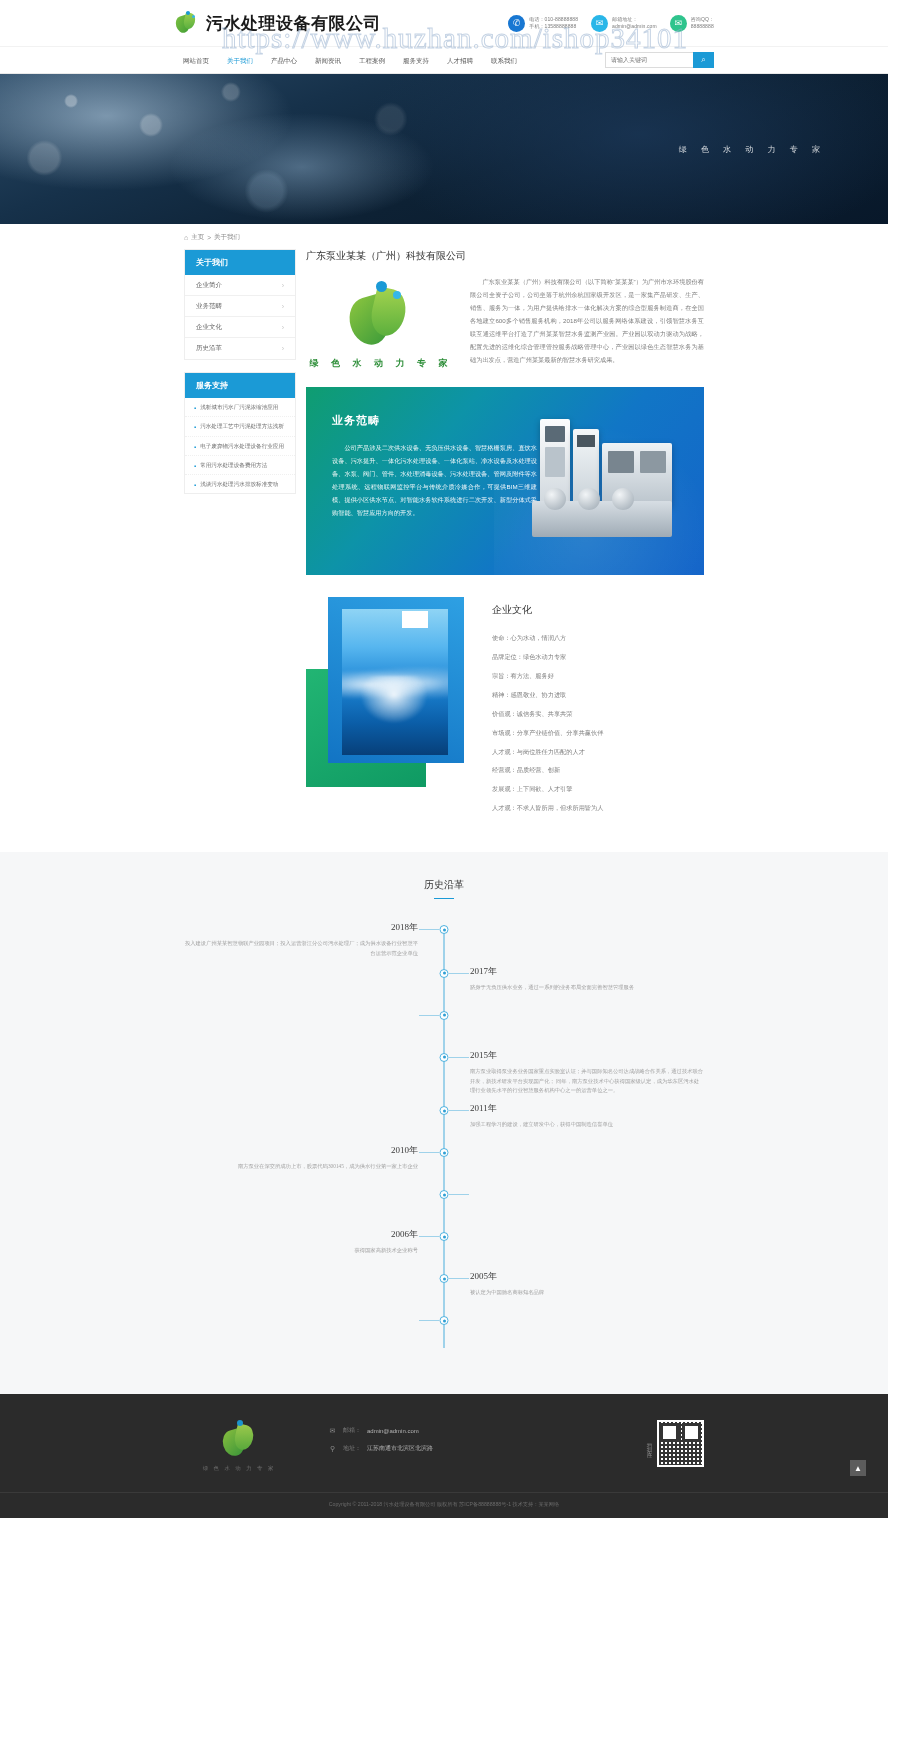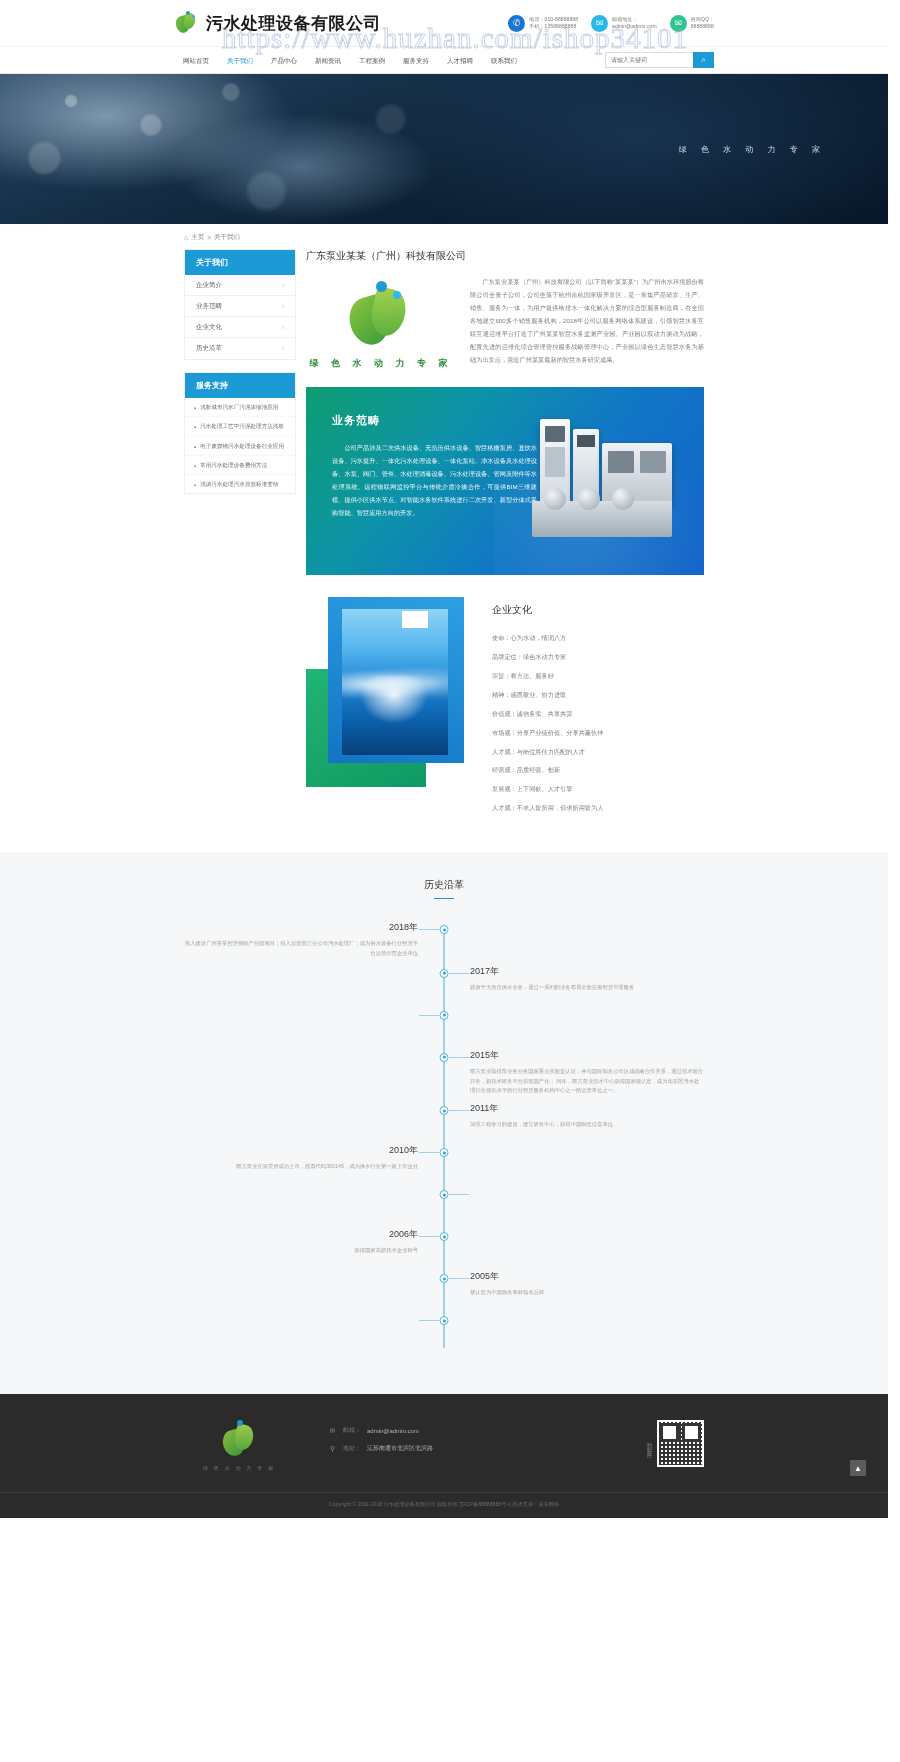--- a/index.html
+++ b/index.html
@@ -192,21 +192,21 @@
 
   
   .timeline-wrap { margin-top:30px; background:#f6f7f8; padding:26px 0 40px; }
   .tl { width:520px; margin:0 auto; position:relative; }
   .tl h3 { text-align:center; font-size:10px; color:#333; font-weight:normal;
       padding-bottom:7px; margin-bottom:22px; position:relative; }
   .tl h3:after { content:""; position:absolute; left:50%; bottom:0; transform:translateX(-50%);
       width:20px; height:1px; background:#1b9ad6; }
   .tl-axis { position:absolute; left:50%; top:48px; bottom:0; width:2px;
       background:#9fd2ea; transform:translateX(-1px); }
-  .tl-item { position:relative; display:flex; margin-bottom:6px; min-height:36px; }
+  .tl-item { position:relative; display:flex; margin-bottom:6px; min-height:36px;font-family:Liberation Serif, serif; }
   .tl-item .col { width:50%; }
   .tl-item .col.l { padding-right:26px; text-align:right; }
   .tl-item .col.r { padding-left:26px; text-align:left; }
   .tl-year { font-size:9px; color:#3a3a3a; margin-bottom:5px; }
   .tl-desc { font-size:5.3px; color:#a0a0a0; line-height:1.85; }
   .tl-node { position:absolute; left:50%; top:4px; width:9px; height:9px; border-radius:50%;
       background:#fff; border:1.5px solid #4fb3e0; transform:translateX(-50%); z-index:2; }
   .tl-node:after { content:""; position:absolute; left:50%; top:50%; width:3px; height:3px;
       border-radius:50%; background:#2f9fd4; transform:translate(-50%,-50%); }
   .tl-stem { position:absolute; top:8px; height:1px; background:#9fd2ea; }

